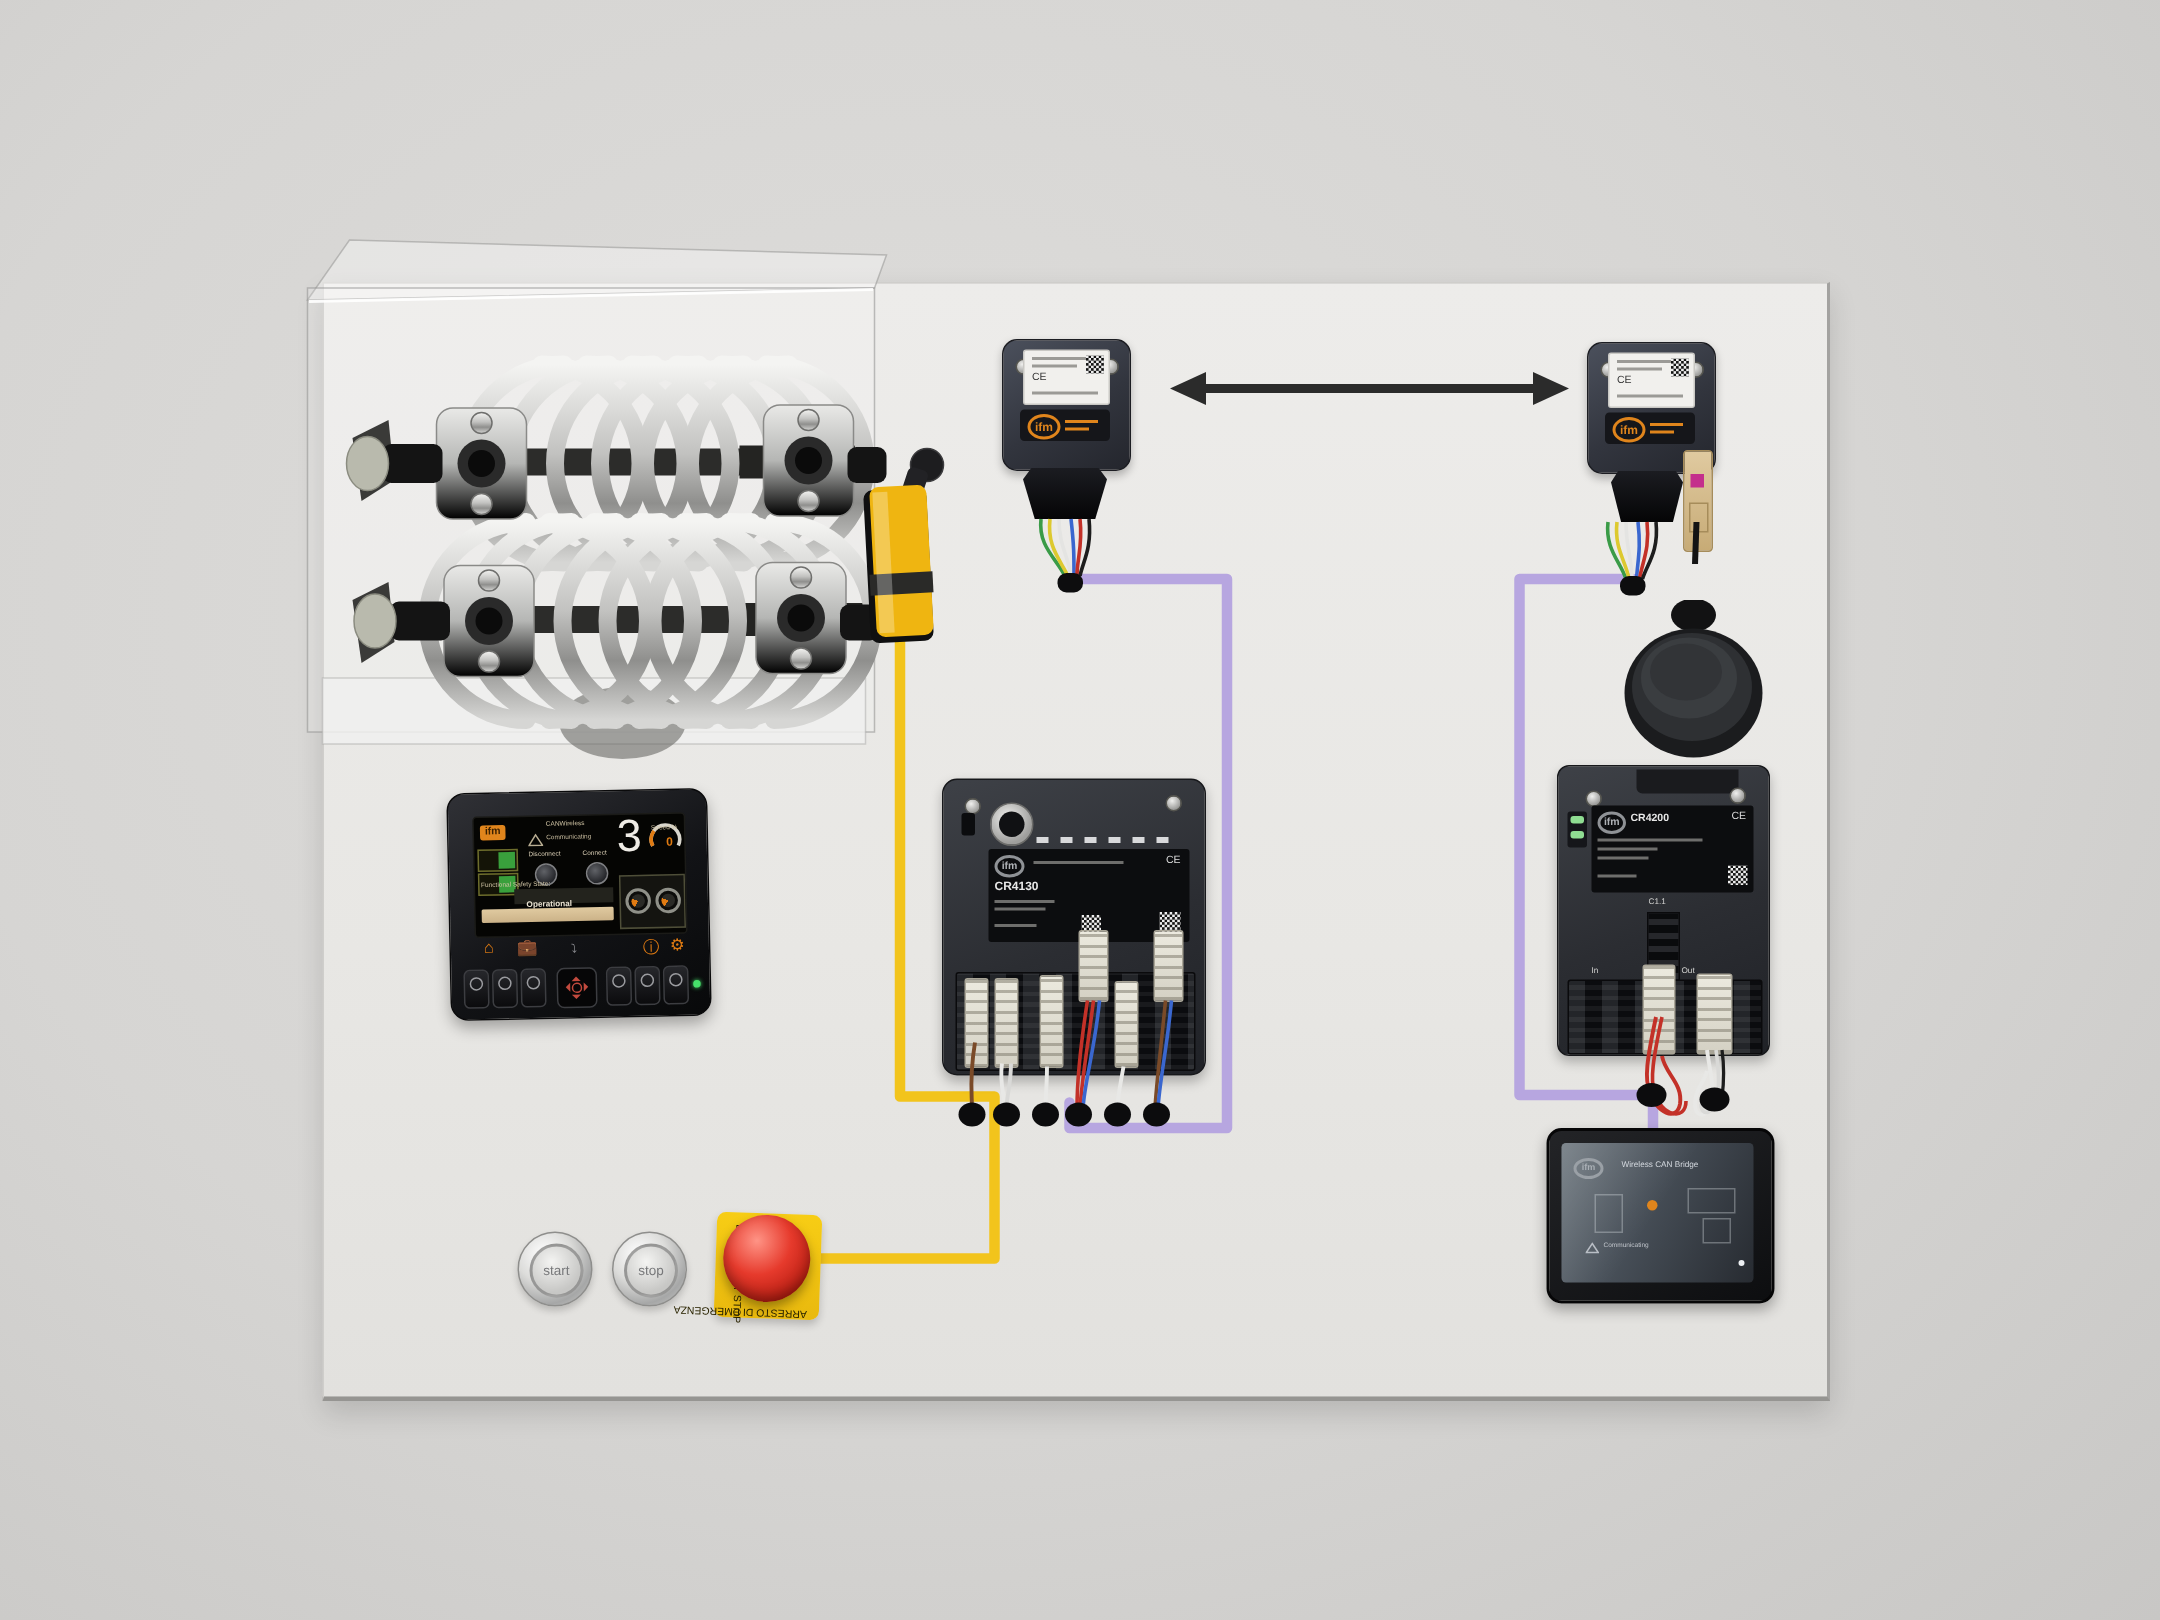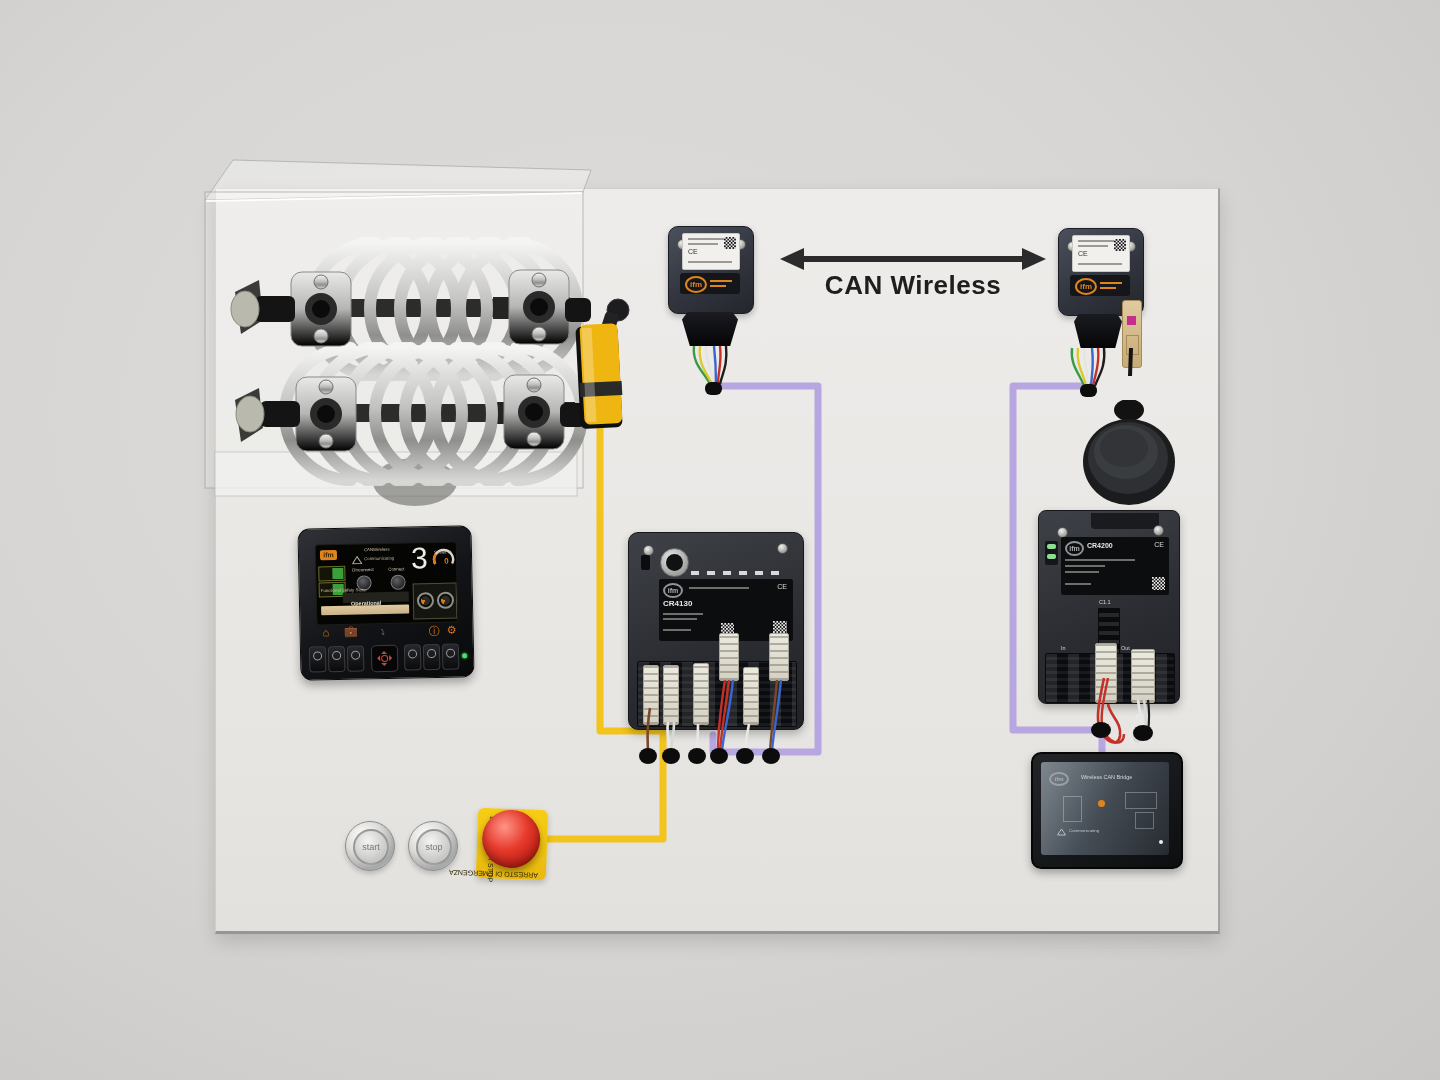--- a/index.html
+++ b/index.html
@@ -380,23 +380,22 @@
       <ellipse cx="46" cy="52" rx="32" ry="27" fill="#3a3d40"></ellipse>
       <ellipse cx="44" cy="48" rx="24" ry="19" fill="#323437"></ellipse>
     </svg>
   </div>
 
   <svg class="abs" style="left:778px;top:246px;z-index:3;" width="270" height="26">
     <line x1="20" y1="13" x2="250" y2="13" stroke="#2b2b2b" stroke-width="6"></line>
     <polygon points="2,13 26,2 26,24" fill="#2b2b2b"></polygon>
     <polygon points="268,13 244,2 244,24" fill="#2b2b2b"></polygon>
   </svg>
-  <div class="abs cw-label" style="z-index:3;">CAN Wireless</div>
-
-  <div class="abs" style="left:628px;top:532px;width:176px;height:242px;z-index:3;">
+
+  <div class="abs" style="left:628px;top:519px;width:176px;height:242px;z-index:3;">
     <div class="ctrl-body" style="left:0;top:0;width:174px;height:196px;">
       <div class="screw" style="left:14px;top:12px;"></div>
       <div class="screw" style="left:148px;top:10px;"></div>
       <div class="abs" style="left:12px;top:22px;width:9px;height:15px;background:#0b0c0e;border-radius:2px;"></div>
       <div class="abs" style="left:31px;top:15px;width:27px;height:27px;border-radius:50%;
            background:radial-gradient(circle at 40% 35%,#f0f0ee,#9e9e9c 70%);border:1px solid #6c6c6a;">
         <div class="abs" style="left:5px;top:5px;width:17px;height:17px;border-radius:50%;background:#101113;"></div>
       </div>
       <div class="abs" style="left:62px;top:38px;width:100px;height:5px;">
         <span class="abs" style="left:0;width:8px;height:4px;background:#d8d9db;"></span>

